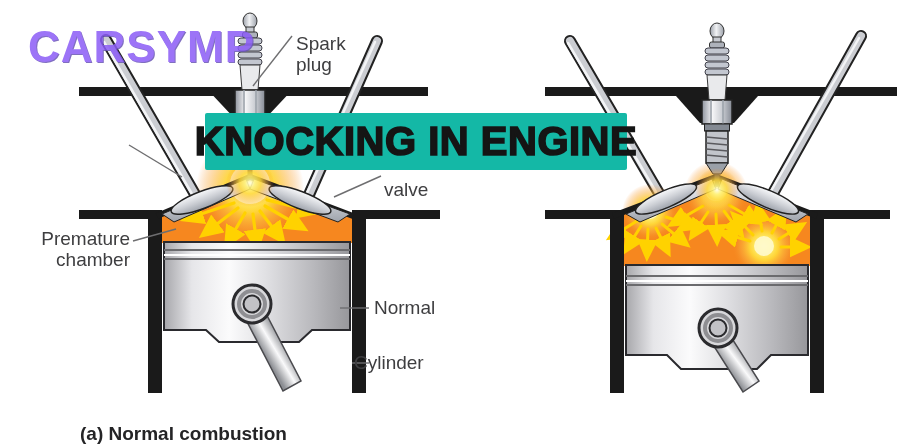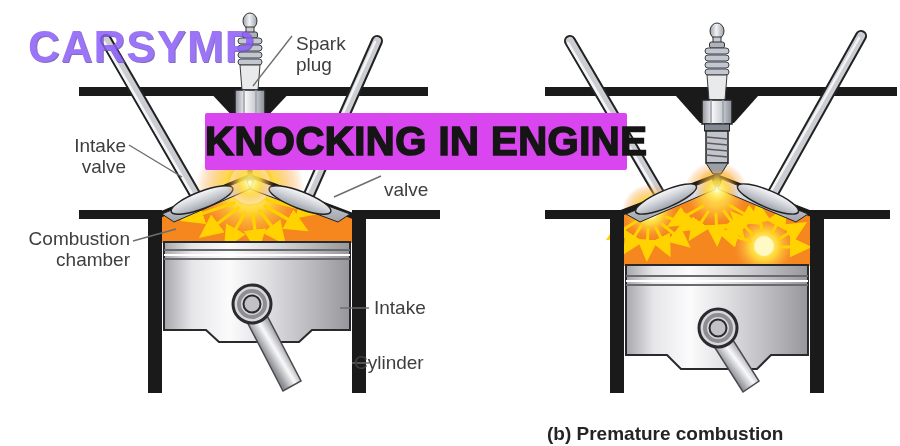--- a/index.html
+++ b/index.html
@@ -8,21 +8,21 @@
   #diagram-svg{position:absolute;left:0;top:0;z-index:10;}
   .label{position:absolute;z-index:20;color:#3e3e40;font-size:19px;line-height:1.1;}
   .label.right{text-align:right;}
   .caption{position:absolute;z-index:20;color:#242426;font-size:19px;font-weight:700;}
   #watermark{position:absolute;left:28px;top:22px;z-index:25;opacity:.85;pointer-events:none;}
   #wm-name{font-weight:800;font-size:44px;letter-spacing:1px;color:#8b5cf6;
            text-shadow:1px 1px 0 #6a56b5;}
   #wm-tld{position:absolute;left:186px;top:34px;font-style:italic;font-size:30px;
           color:#f09e5e;font-family:"Liberation Serif", serif;}
   #banner{position:absolute;left:205px;top:113px;width:422px;height:57px;z-index:30;
-          background:#d946ef;display:flex;align-items:center;
+          background:#14b8a6;display:flex;align-items:center;justify-content:center;
           border-radius:2px;}
   #banner-text{font-size:40px;font-weight:900;color:#151515;letter-spacing:.5px;
                -webkit-text-stroke:1.6px #151515;white-space:nowrap;}
 </style>
 </head>
 <body>
 
 <div id="stage">
 
   <svg id="diagram-svg" width="900" height="446" viewBox="0 0 900 446">
@@ -247,20 +247,19 @@
 
   <div id="watermark">
     <span id="wm-name">CARSYMP</span>
   </div>
 
   <div id="banner">
     <span id="banner-text">KNOCKING IN ENGINE</span>
   </div>
 
   <div class="label" style="left:296px;top:27px;width:62px;margin-top:7px;">Spark plug</div>
-  <div class="label right" style="left:62px;top:136px;width:64px;">Intake valve</div>
   <div class="label" style="left:384px;top:180px;width:70px;">valve</div>
-  <div class="label right" style="left:12px;top:229px;width:118px;">Combustion chamber</div>
-  <div class="label" style="left:374px;top:298px;">Intake</div>
+  <div class="label right" style="left:12px;top:229px;width:118px;">Premature chamber</div>
+  <div class="label" style="left:374px;top:298px;">Normal</div>
   <div class="label" style="left:354px;top:353px;">Cylinder</div>
 
-  <div class="caption" style="left:547px;top:423px;">(b) Premature combustion</div>
+  <div class="caption" style="left:80px;top:423px;">(a) Normal combustion</div>
 </div>
 
 </body></html>

